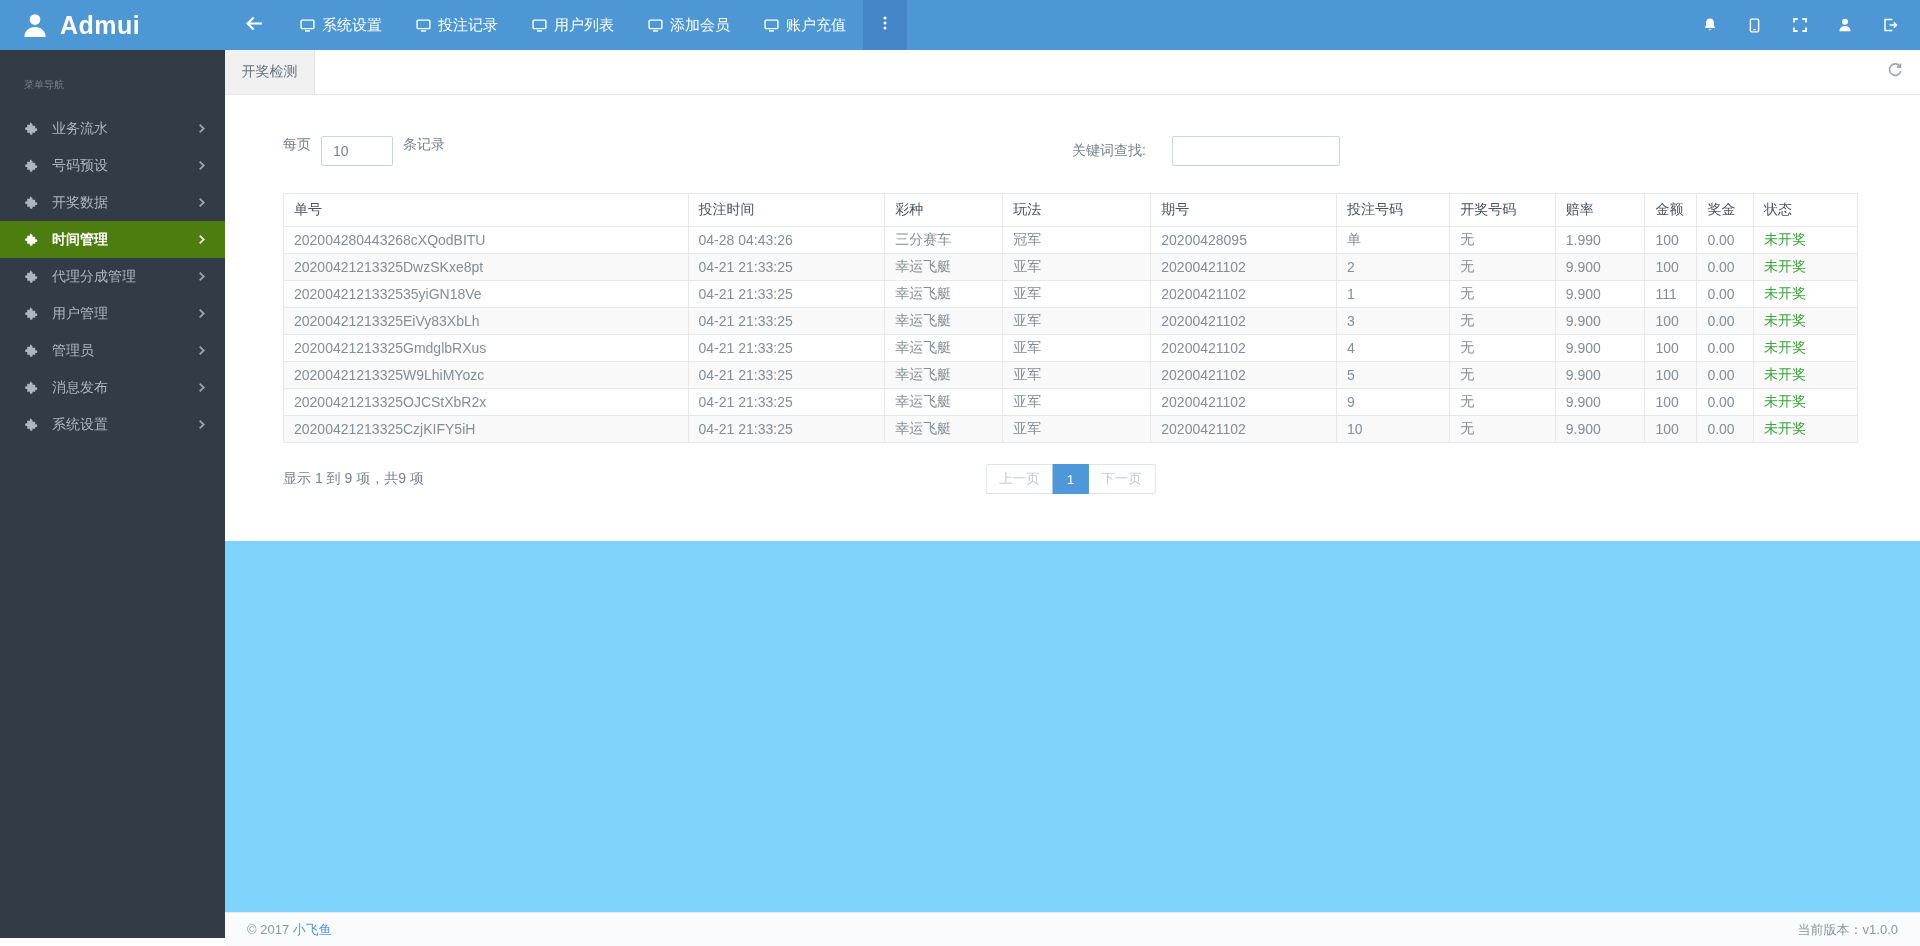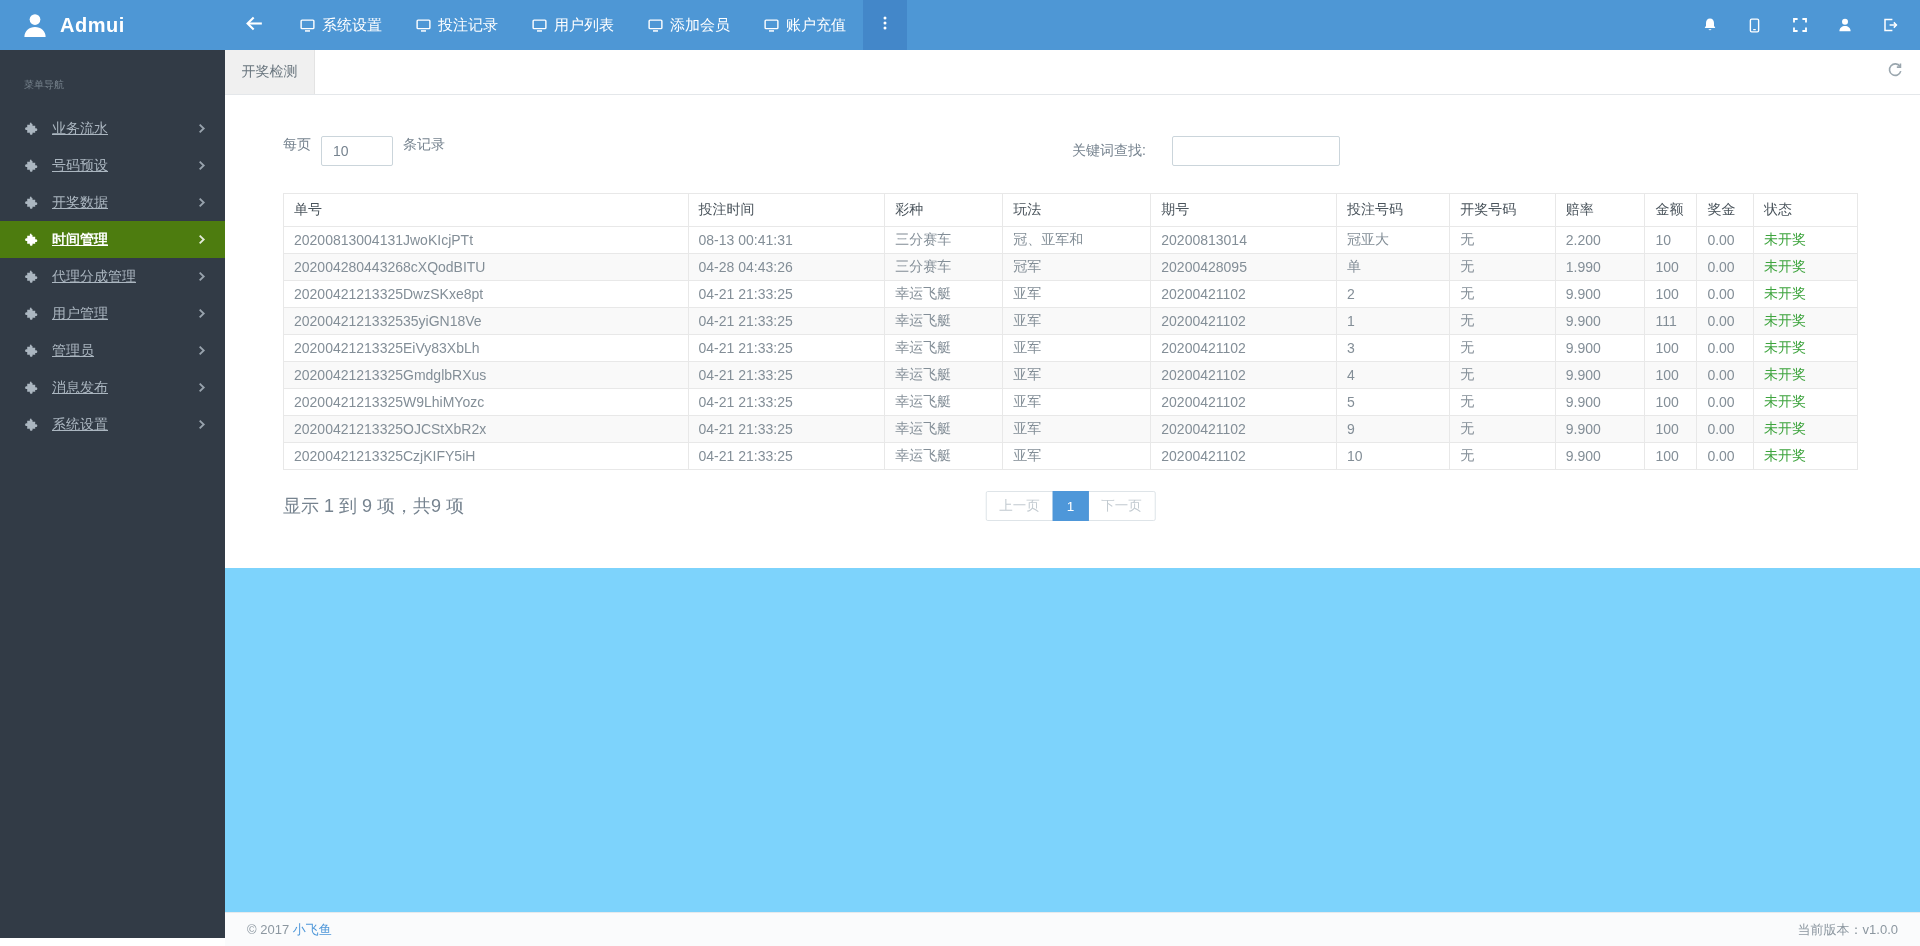--- a/index.html
+++ b/index.html
@@ -7,40 +7,40 @@
   body {
     width:1920px; height:946px; overflow:hidden;
     font-family:"Liberation Sans","DejaVu Sans",sans-serif;
     background:#fff; -webkit-font-smoothing:antialiased;
   }
   #app { width:1920px; height:946px; display:flex; flex-direction:column; }
 
   
   .topbar { height:50px; background:#4E97D5; color:#fff; display:flex; align-items:stretch; flex-shrink:0; }
   .brand { width:225px; padding-left:20px; display:flex; align-items:center; gap:10px;
-           font-size:20px; font-weight:bold; letter-spacing:.5px; cursor:pointer; }
+           font-size:25px; font-weight:bold; letter-spacing:.5px; cursor:pointer; }
   .brand svg { display:block; }
   .back-btn { width:58px; display:flex; align-items:center; justify-content:center; cursor:pointer; }
   .topnav { display:flex; align-items:stretch; }
   .topnav-item { display:flex; align-items:center; gap:7px; padding:0 17px; font-size:15px; cursor:pointer; white-space:nowrap; }
   .topnav-item .nav-ic { display:flex; }
   .more-btn { width:44px; background:#4387C9; display:flex; align-items:center; justify-content:center; cursor:pointer; }
   .topbar-right { margin-left:auto; display:flex; align-items:stretch; padding-right:8px; }
   .icon-btn { width:45px; display:flex; align-items:center; justify-content:center; cursor:pointer; }
   .icon-btn .ic { display:flex; }
 
   
   .main { flex:1; display:flex; min-height:0; }
 
   
   .sidebar { width:225px; background:#323B46; flex-shrink:0; position:relative; }
   .sidebar::after { content:""; position:absolute; left:0; bottom:0; width:100%; height:8px; background:#fff; }
   .menu-header { color:#76828C; font-size:10px; padding:28px 0 18px 24px; }
   .side-item { display:flex; align-items:center; gap:13px; height:37px; padding:0 18px 0 24px;
-               color:#ABB6C0; font-size:14px; cursor:pointer;text-decoration:underline; }
+               color:#ABB6C0; font-size:14px; cursor:pointer; }
   .side-item .p-ic { display:flex; width:15px; }
   .side-item .s-label { white-space:nowrap; }
   .side-item .chev { margin-left:auto; display:flex; opacity:.85; }
   .side-item.active { background:#4d7c0f; color:#FFFFFF; font-weight:bold; }
 
   
   .content { flex:1; display:flex; flex-direction:column; background:#7dd3fc; min-width:0; }
   .tabbar { height:45px; background:#FFF; border-bottom:1px solid #E4E7EA; display:flex; align-items:stretch; flex-shrink:0; }
   .tab { width:90px; background:#F0F0F0; border-right:1px solid #E3E3E3; display:flex; align-items:center;
          justify-content:center; font-size:14px; color:#69757E; cursor:pointer; }
@@ -56,21 +56,21 @@
                         padding:0 8px; font-size:14px; color:#76838F; font-family:inherit; outline:none; }
 
   .data-table { width:100%; border-collapse:collapse; margin-top:26px; table-layout:fixed; font-size:14px; }
   .data-table th { border:1px solid #E8E8E8; padding:7px 10px; text-align:left; color:#49535B;
                    font-weight:normal; background:#FFF; white-space:nowrap; overflow:hidden; }
   .data-table td { border:1px solid #E8E8E8; padding:4px 10px; color:#838E97; white-space:nowrap; overflow:hidden; }
   .data-table tbody tr:nth-child(even) { background:#F9F9F9; }
   .data-table td.status { color:#3EA43E; }
 
   .table-foot { margin-top:20px; position:relative; height:32px; display:flex; align-items:center; }
-  .summary { font-size:18px; color:#76838F; }
+  .summary { font-size:14px; color:#76838F; }
   .pagination { position:absolute; left:50%; top:1px; transform:translateX(-50%); display:flex; }
   .page-btn { height:30px; display:flex; align-items:center; padding:0 13px; border:1px solid #DEE4E8;
               background:#FFF; color:#C3CBD1; font-size:13.5px; cursor:pointer; margin-left:-1px; user-select:none; }
   .page-btn:first-child { margin-left:0; border-radius:2px 0 0 2px; }
   .page-btn:last-child { border-radius:0 2px 2px 0; }
   .page-btn.active { background:#4E97D9; border-color:#4E97D9; color:#FFF; position:relative; z-index:1; }
 
   .spacer { flex:1; }
   .footer { height:34px; background:#FAFBFC; border-top:1px solid #E6EAED; display:flex; align-items:center;
             padding:0 22px; font-size:13px; color:#8C97A0; flex-shrink:0; }
@@ -379,33 +379,20 @@
                 <th>投注号码</th>
                 <th>开奖号码</th>
                 <th>赔率</th>
                 <th>金额</th>
                 <th>奖金</th>
                 <th>状态</th>
               </tr>
             </thead>
           <tbody id="tbody">
               <tr>
-                <td>20200813004131JwoKIcjPTt</td>
-                <td>08-13 00:41:31</td>
-                <td>三分赛车</td>
-                <td>冠、亚军和</td>
-                <td>20200813014</td>
-                <td>冠亚大</td>
-                <td>无</td>
-                <td>2.200</td>
-                <td>10</td>
-                <td>0.00</td>
-                <td class="status">未开奖</td>
-              </tr>
-              <tr>
                 <td>202004280443268cXQodBITU</td>
                 <td>04-28 04:43:26</td>
                 <td>三分赛车</td>
                 <td>冠军</td>
                 <td>20200428095</td>
                 <td>单</td>
                 <td>无</td>
                 <td>1.990</td>
                 <td>100</td>
                 <td>0.00</td>

